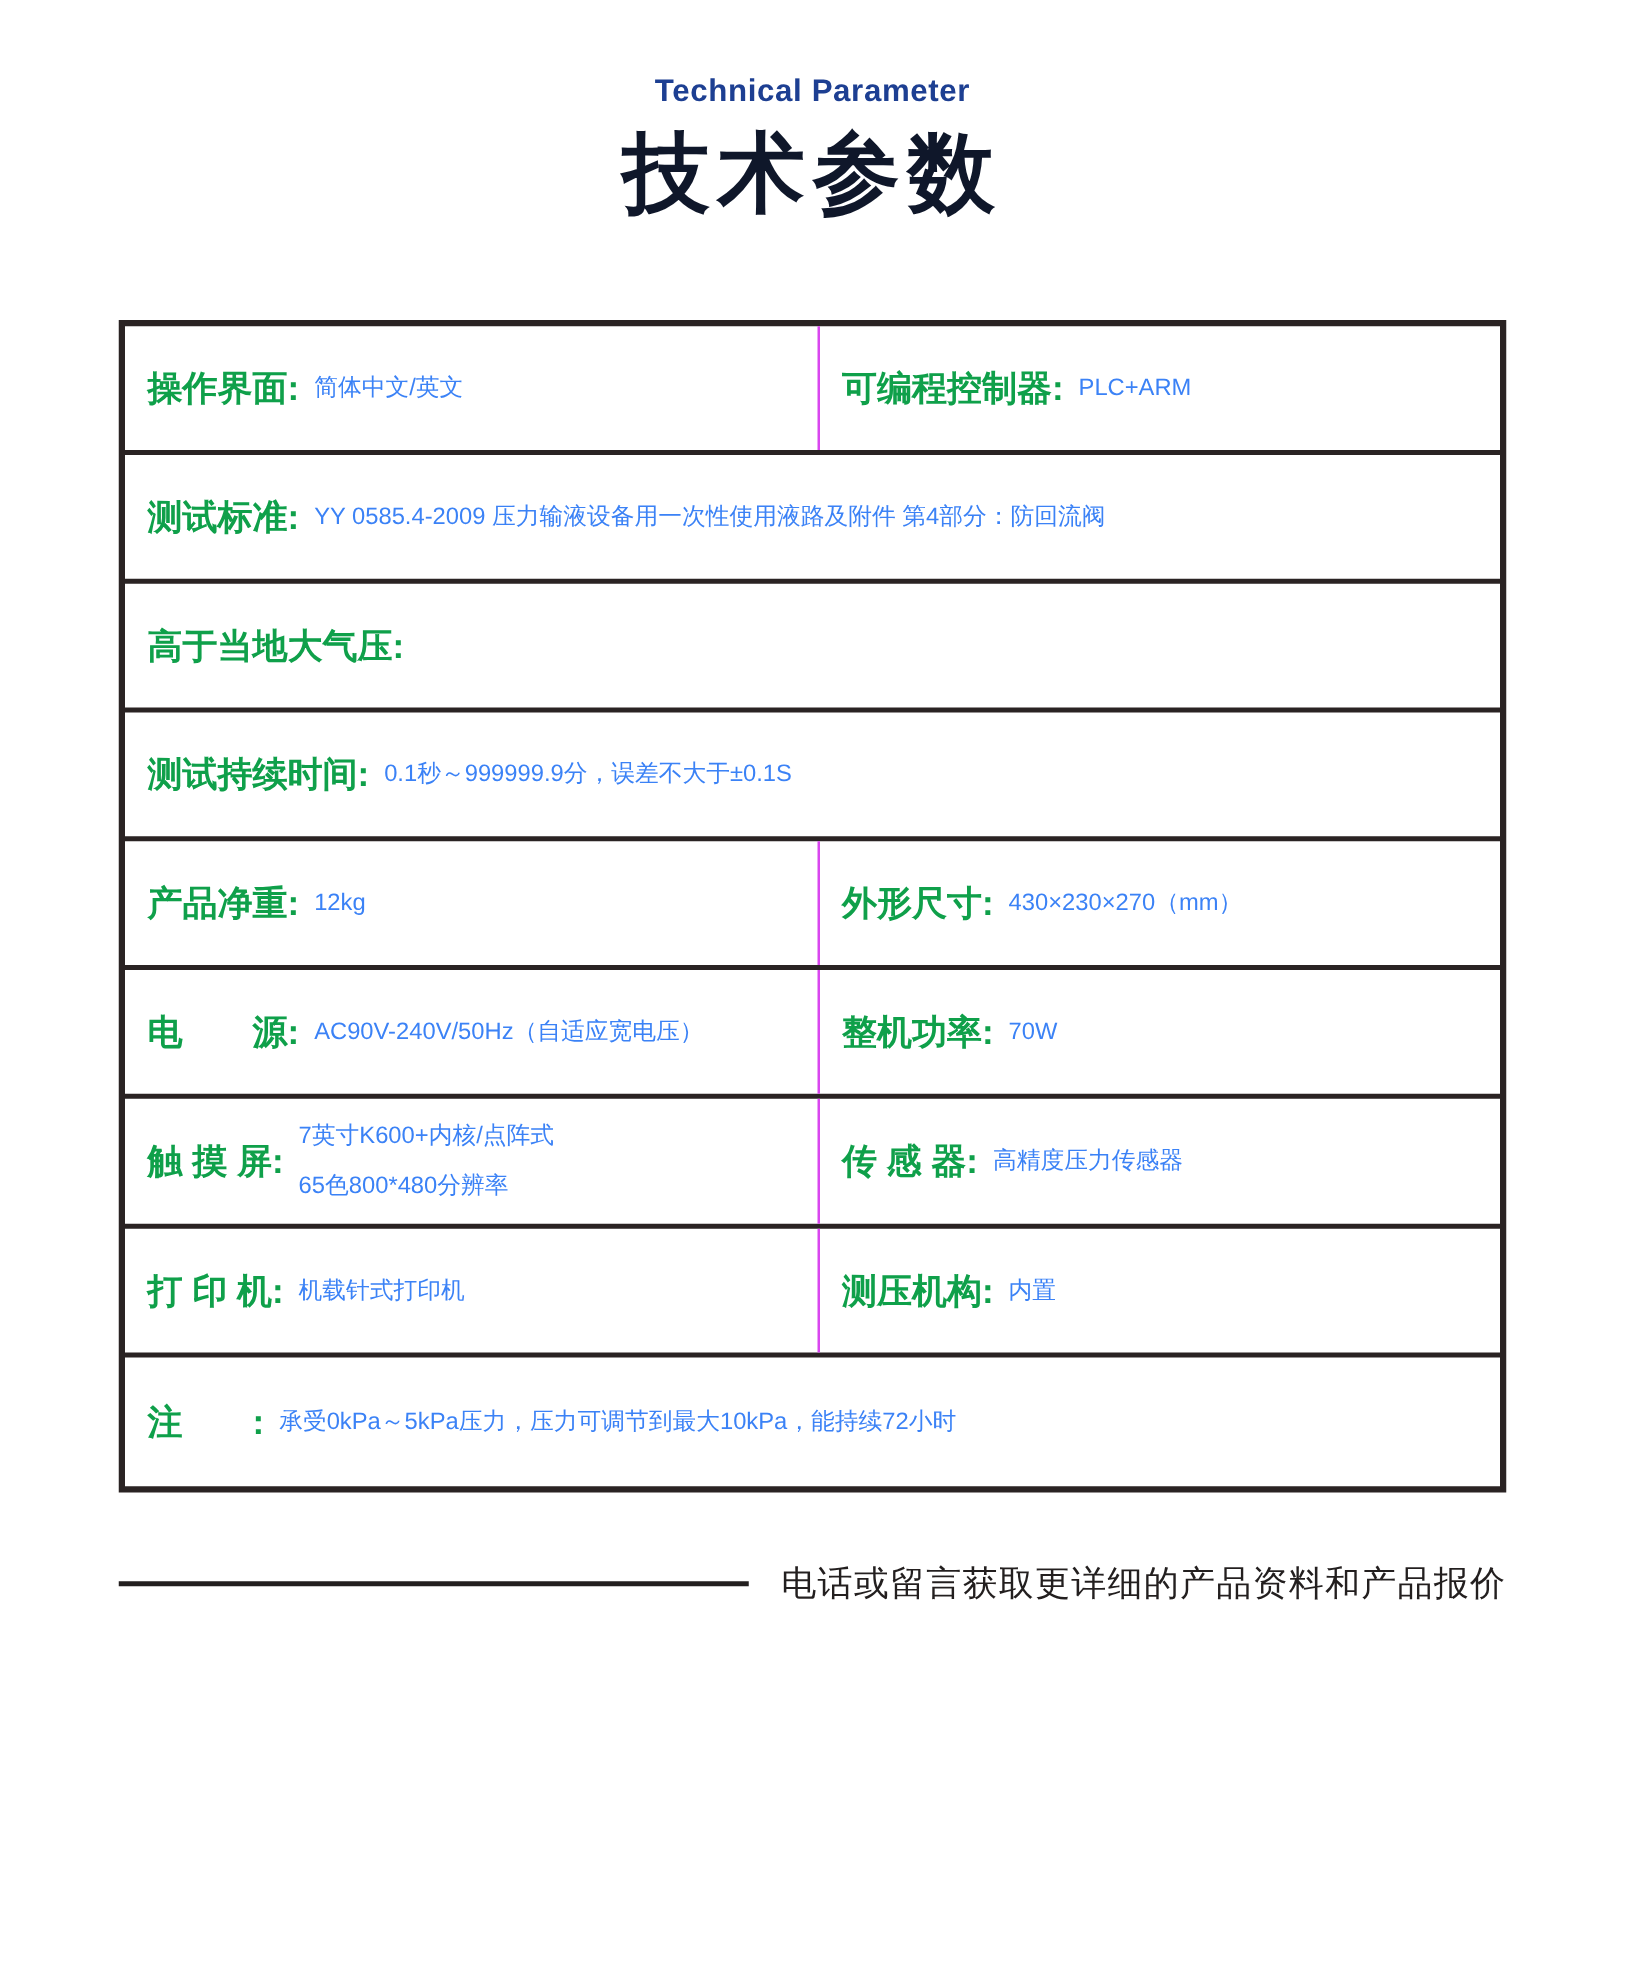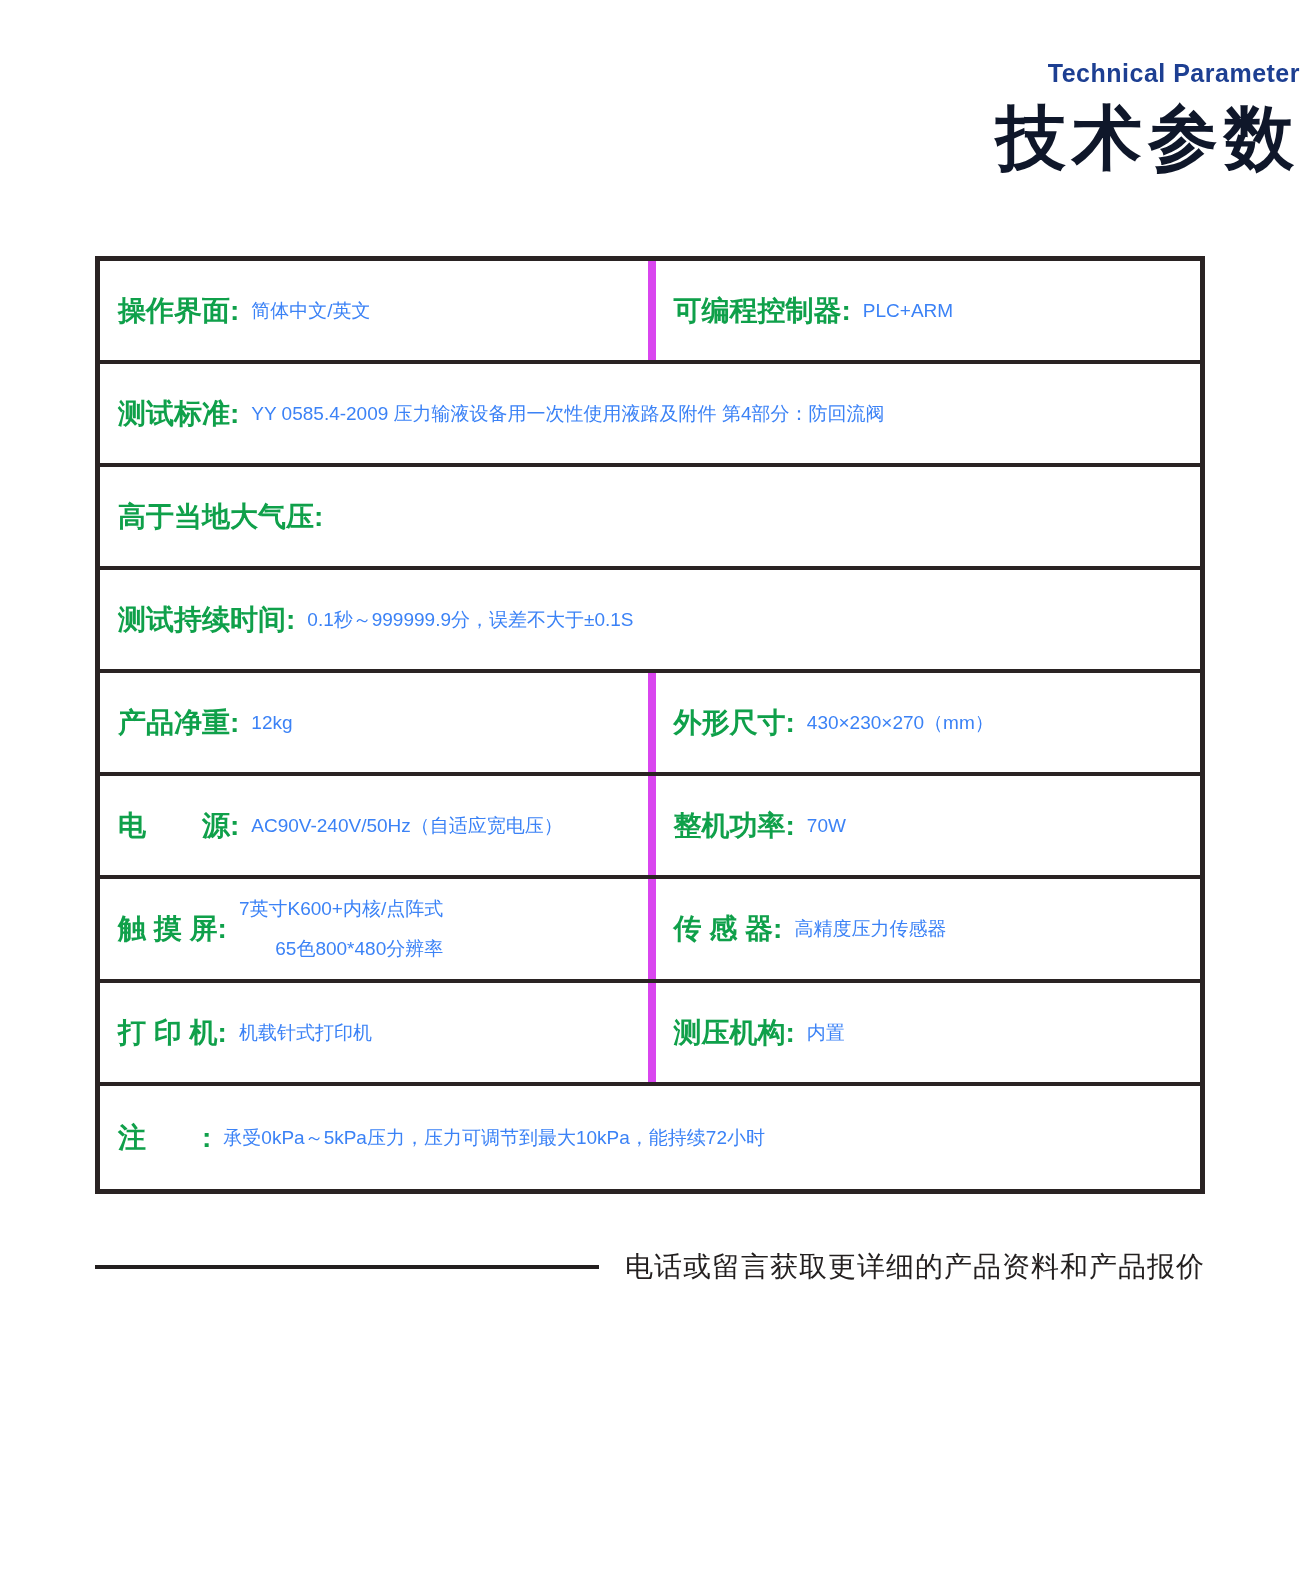--- a/index.html
+++ b/index.html
@@ -1,15 +1,15 @@
 <!DOCTYPE html>
 <html lang="zh"><head>
 <meta charset="utf-8">
 <style>
-  * { margin: 0; padding: 0; box-sizing: border-box; text-align: right; }
+  * { margin: 0; padding: 0; box-sizing: border-box; }
   html, body {
     width: 1300px; height: 1581px;
     background: #ffffff;
     font-family: "Liberation Sans", "DejaVu Sans", sans-serif;
     overflow: hidden;
   }
   .page { width: 1300px; height: 1581px; position: relative; }
 
   
   .header { padding-top: 58px; text-align: center; }
@@ -40,21 +40,21 @@
   .row:last-child { border-bottom: none; }
   .cell {
     display: flex;
     align-items: center;
     padding: 10px 14px 10px 18px;
     flex: 1;
   }
   .row.split .cell:first-child {
     flex: none;
     width: 50.5%;
-    border-right: 8px solid #d946ef;
+    border-right: 2px solid #d946ef;
   }
   .label {
     font-size: 28px;
     font-weight: bold;
     color: #0fa04a;
     white-space: pre;
     flex: none;
   }
   .value {
     font-size: 19px;

